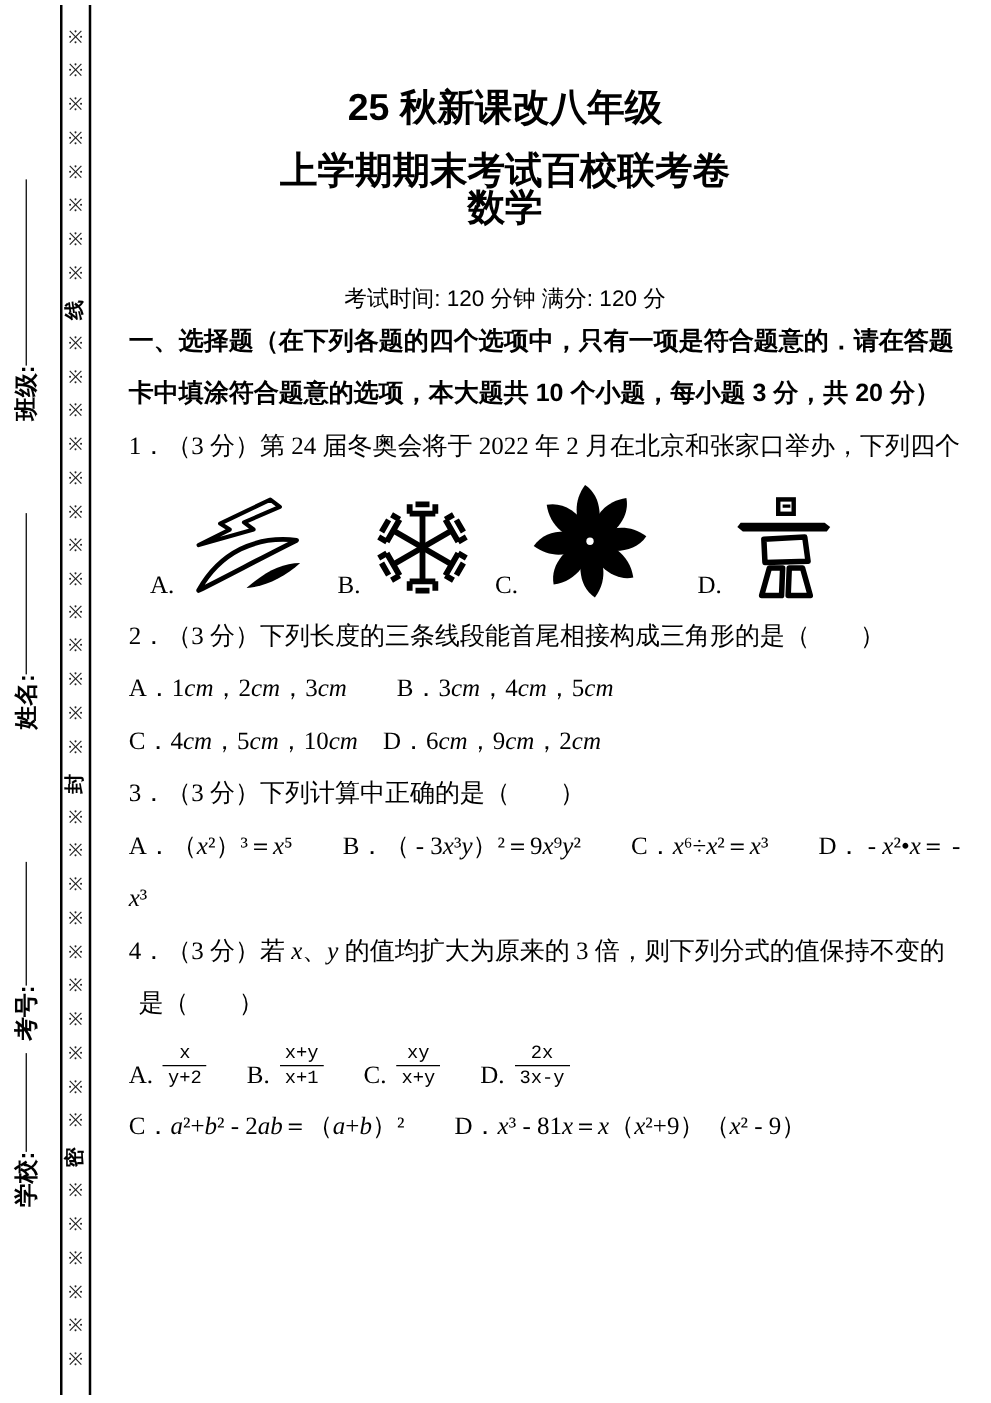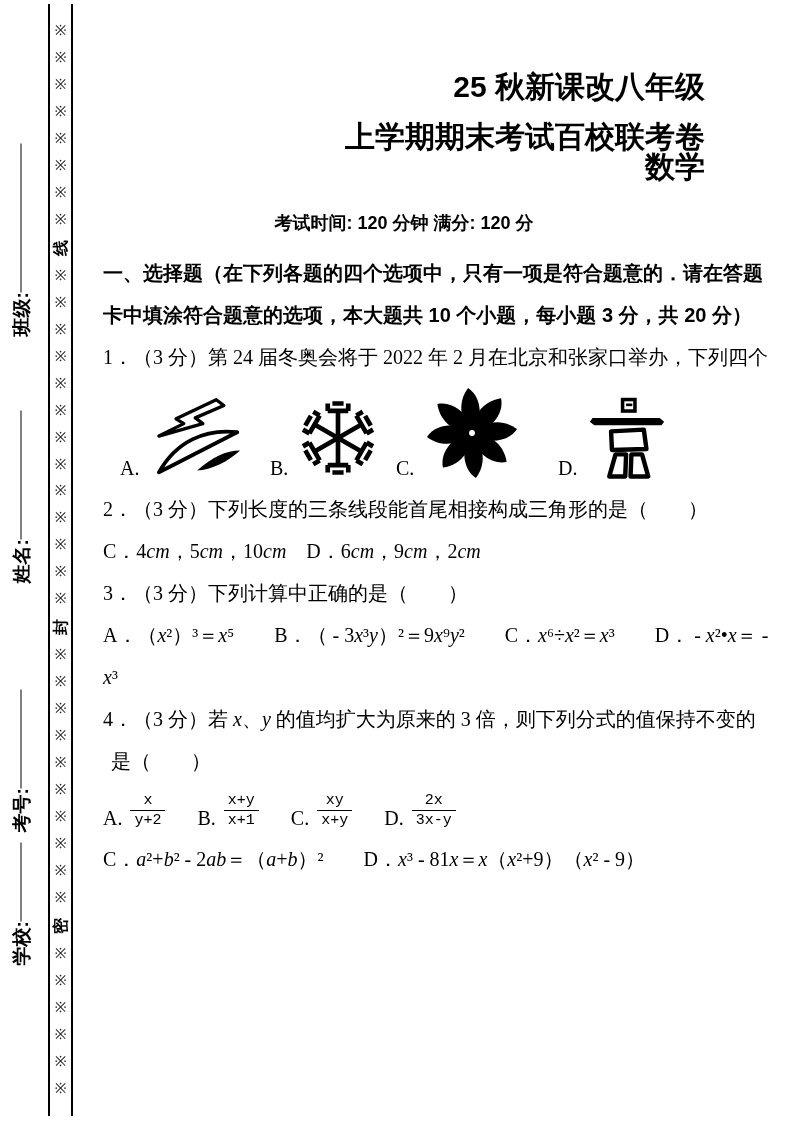--- a/index.html
+++ b/index.html
@@ -28,31 +28,31 @@
   .sl-text{font-size:19px;font-weight:bold;white-space:nowrap;
     font-family:"Liberation Sans","DejaVu Sans",sans-serif;}
   .sl-line{flex:1;border-bottom:1.5px solid #000;height:1px;margin-bottom:2px;}
   .side-0{width:193px;left:-75px;top:228px;}
   .side-1{width:173px;left:-65px;top:485px;}
   .side-2{width:143px;left:-50px;top:749px;}
   .side-3{width:123px;left:-40px;top:892px;}
   
   .main{position:absolute;left:103px;top:0;width:690px;}
   .t1,.t2,.t3{
-    margin:0;text-align:right;padding-right:88px;
+    margin:0;text-align:center;padding-right:88px;
     font-family:"Liberation Sans","DejaVu Sans",sans-serif;
     font-weight:bold;font-size:30px;line-height:46px;white-space:nowrap;
   }
   .t1{position:absolute;top:64px;width:602px;}
   .t2{position:absolute;top:114px;width:602px;}
   .t3{position:absolute;top:144px;width:602px;}
   .info{
-    position:absolute;top:210px;width:602px;margin:0;text-align:center;padding-right:88px;
+    position:absolute;top:226px;width:602px;margin:0;text-align:center;padding-right:88px;
     font-family:"Liberation Sans","DejaVu Sans",sans-serif;
-    font-weight:bold;font-size:18px;line-height:26px;white-space:nowrap;
+    font-weight:normal;font-size:18px;line-height:26px;white-space:nowrap;
   }
   .flow{position:absolute;top:252px;left:0;width:690px;}
   .flow p{margin:0;font-size:20px;line-height:42px;white-space:nowrap;}
   .bold{font-family:"Liberation Sans","DejaVu Sans",sans-serif;font-weight:bold;}
   .indent{padding-left:8px;}
   p i{font-style:italic;}
   
   .iconrow{position:relative;height:110px;}
   .icongrp{position:absolute;bottom:8px;display:flex;align-items:flex-end;gap:7px;}
   .g-a{left:17px;}  .g-b{left:167px;}  .g-c{left:293px;}  .g-d{left:455px;}
@@ -193,20 +193,21 @@
             <line x1="44" y1="10" x2="51" y2="10" stroke="#000" stroke-width="3"></line>
             <path d="M6 25 L82 25 L87 29 L84 33 L8 33 L3 29 Z" fill="#000"></path>
             <path d="M27 40 L64 38 L67 60 L28 61 Z" fill="#fff" stroke="#000" stroke-width="5" stroke-linejoin="round"></path>
             <path d="M25 91 L32 66 L44 66 L43 91 Z" fill="#fff" stroke="#000" stroke-width="5" stroke-linejoin="round"></path>
             <path d="M49 91 L50 66 L62 66 L69 91 Z" fill="#fff" stroke="#000" stroke-width="5" stroke-linejoin="round"></path>
           </svg>
         </div>
       </div>
 
       <p>2．（3 分）下列长度的三条线段能首尾相接构成三角形的是（　　）</p>
+      <p>A．1<i>cm</i>，2<i>cm</i>，3<i>cm</i>　　B．3<i>cm</i>，4<i>cm</i>，5<i>cm</i></p>
       <p>C．4<i>cm</i>，5<i>cm</i>，10<i>cm</i>　D．6<i>cm</i>，9<i>cm</i>，2<i>cm</i></p>
 
       <p>3．（3 分）下列计算中正确的是（　　）</p>
       <p>A．（<i>x</i>²）³＝<i>x</i>⁵　　B．（ - 3<i>x</i>³<i>y</i>）²＝9<i>x</i>⁹<i>y</i>²　　C．<i>x</i>⁶÷<i>x</i>²＝<i>x</i>³　　D． - <i>x</i>²•<i>x</i>＝ - </p>
       <p><i>x</i>³</p>
 
       <p>4．（3 分）若 <i>x</i>、<i>y</i> 的值均扩大为原来的 3 倍，则下列分式的值保持不变的</p>
       <p class="indent">是（　　）</p>
 
       <div class="fracrow">

